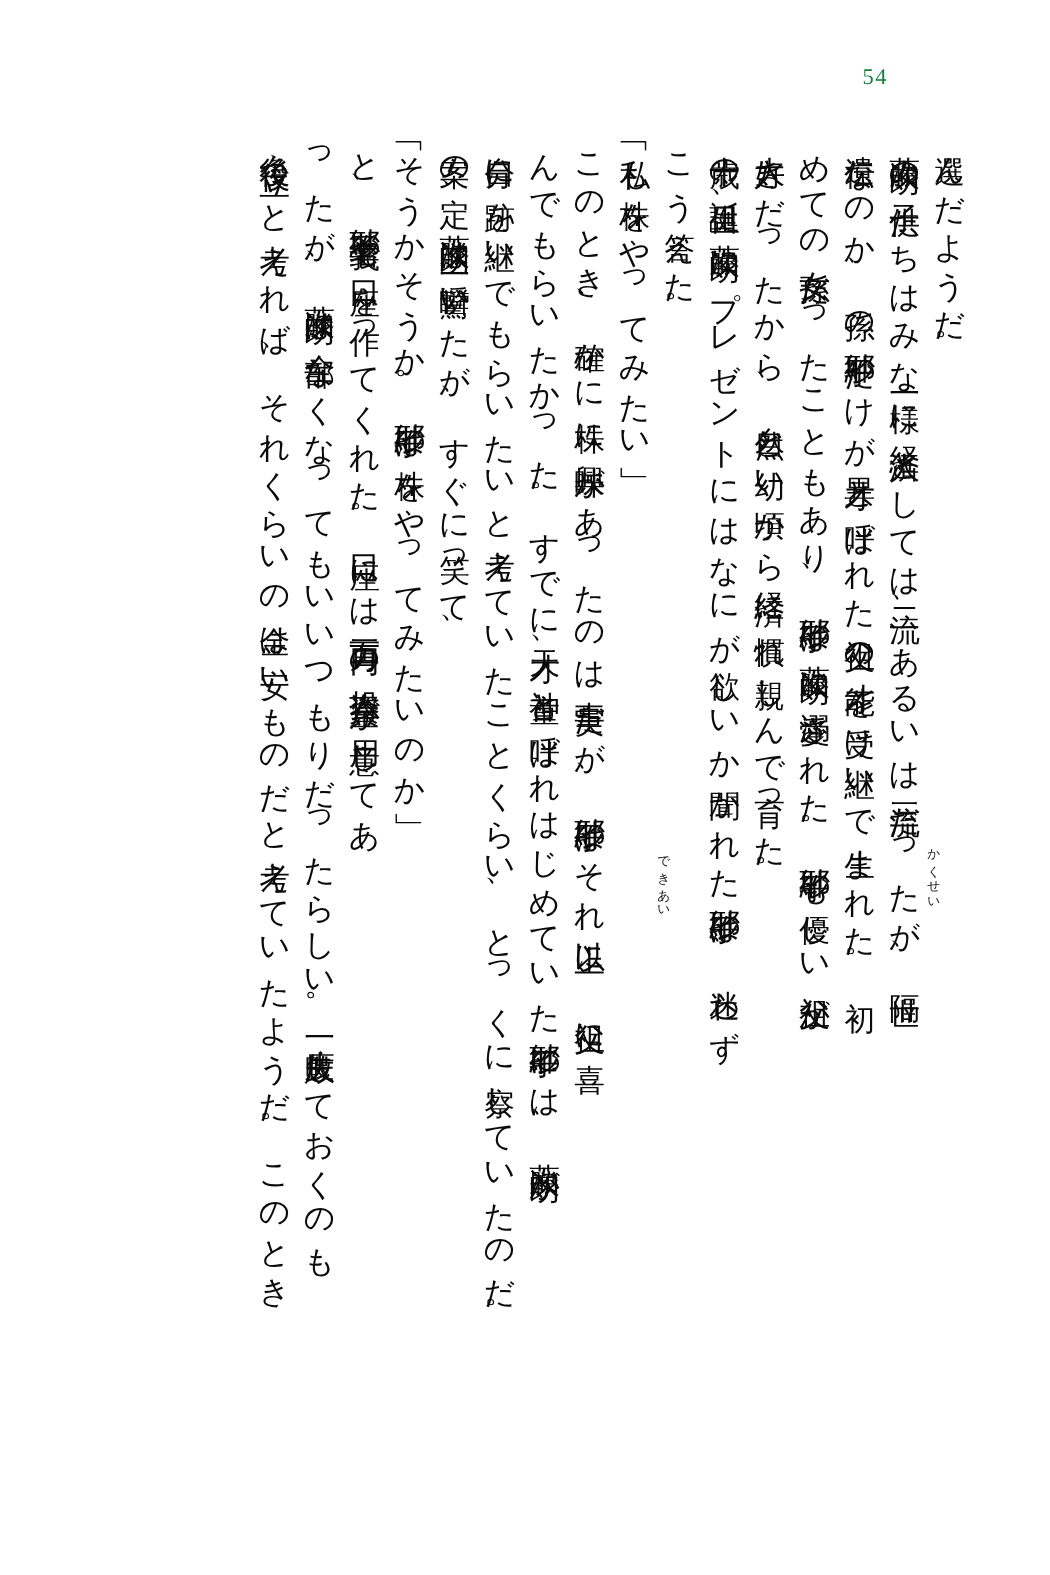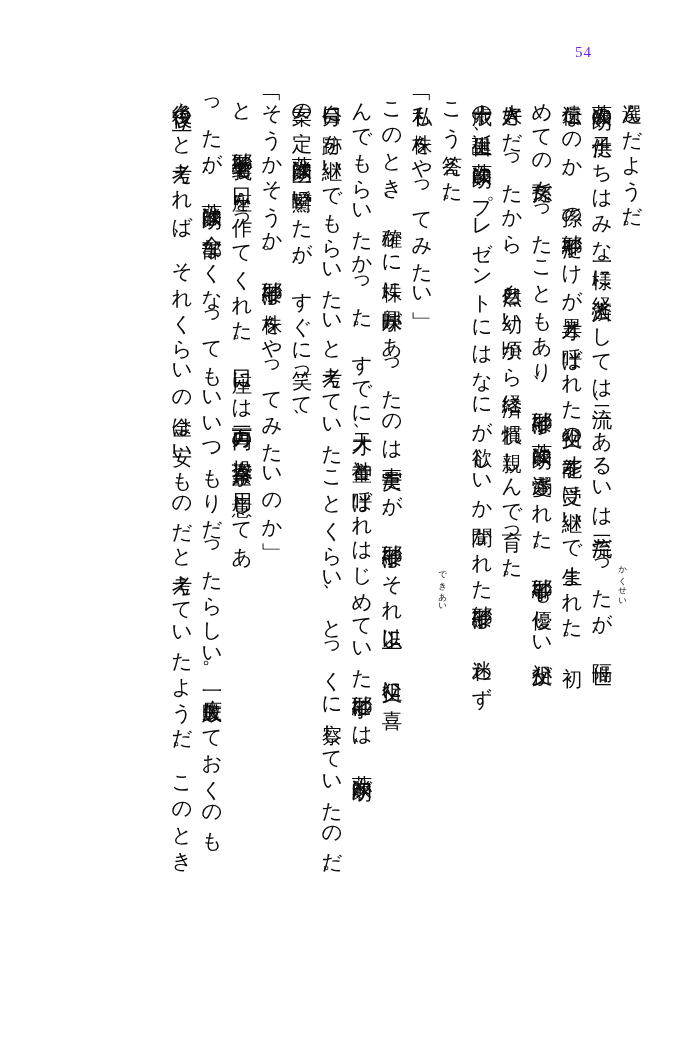--- a/index.html
+++ b/index.html
@@ -19,21 +19,21 @@
     width: 700px;
     height: 1050px;
     box-sizing: border-box;
   }
   .page-number {
     position: absolute;
     top: 44px;
     right: 108px;
     font-size: 15px;
     letter-spacing: 1px;
-    color: #6d28d9;
+    color: #15803d;
   }
   
   .text-block {
     position: absolute;
     top: 88px;
     right: 58px;
     left: 58px;
     height: 900px;
     display: flex;
     flex-direction: row-reverse;

